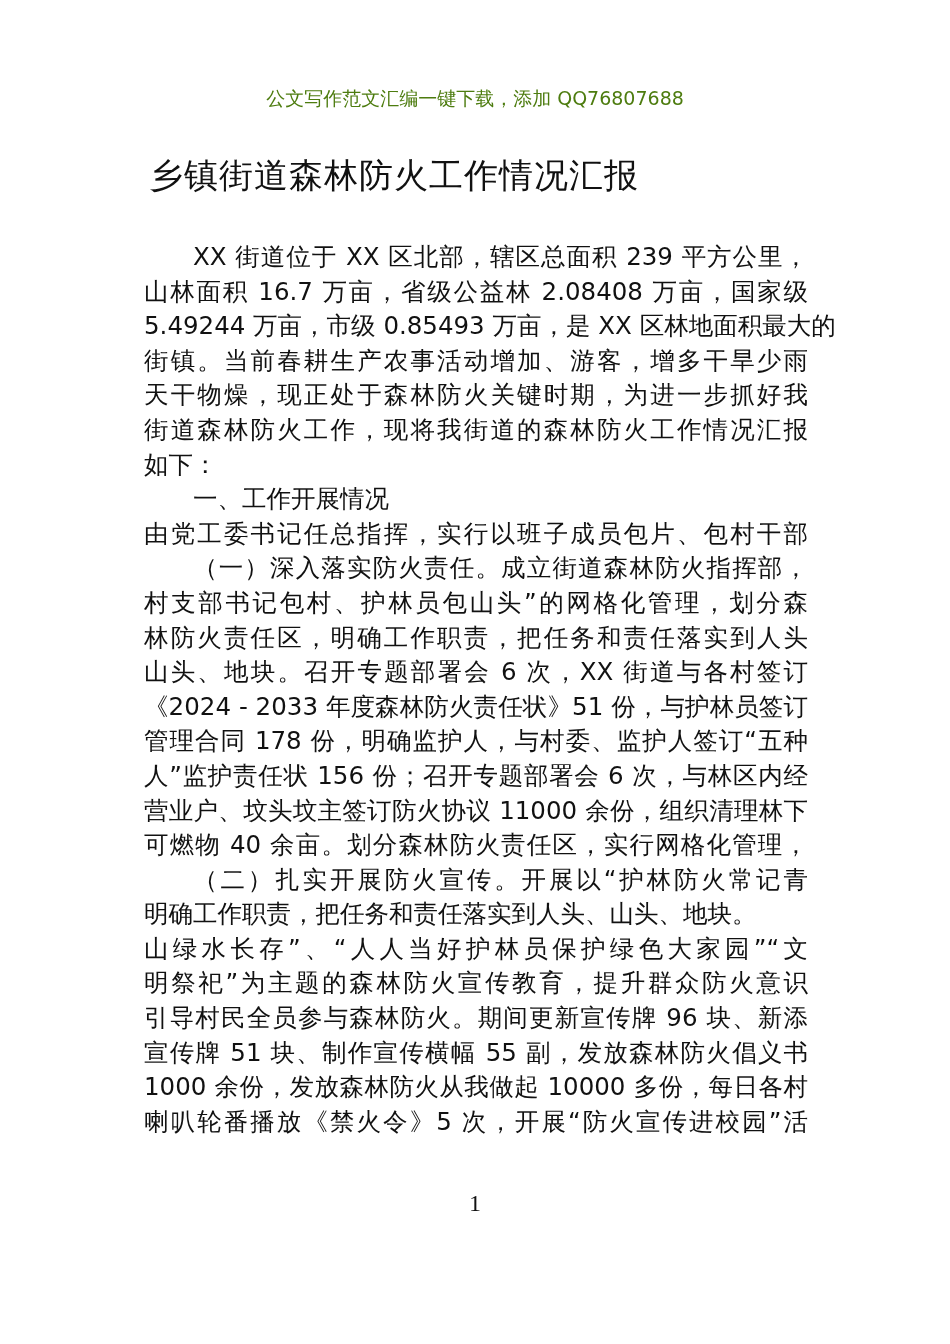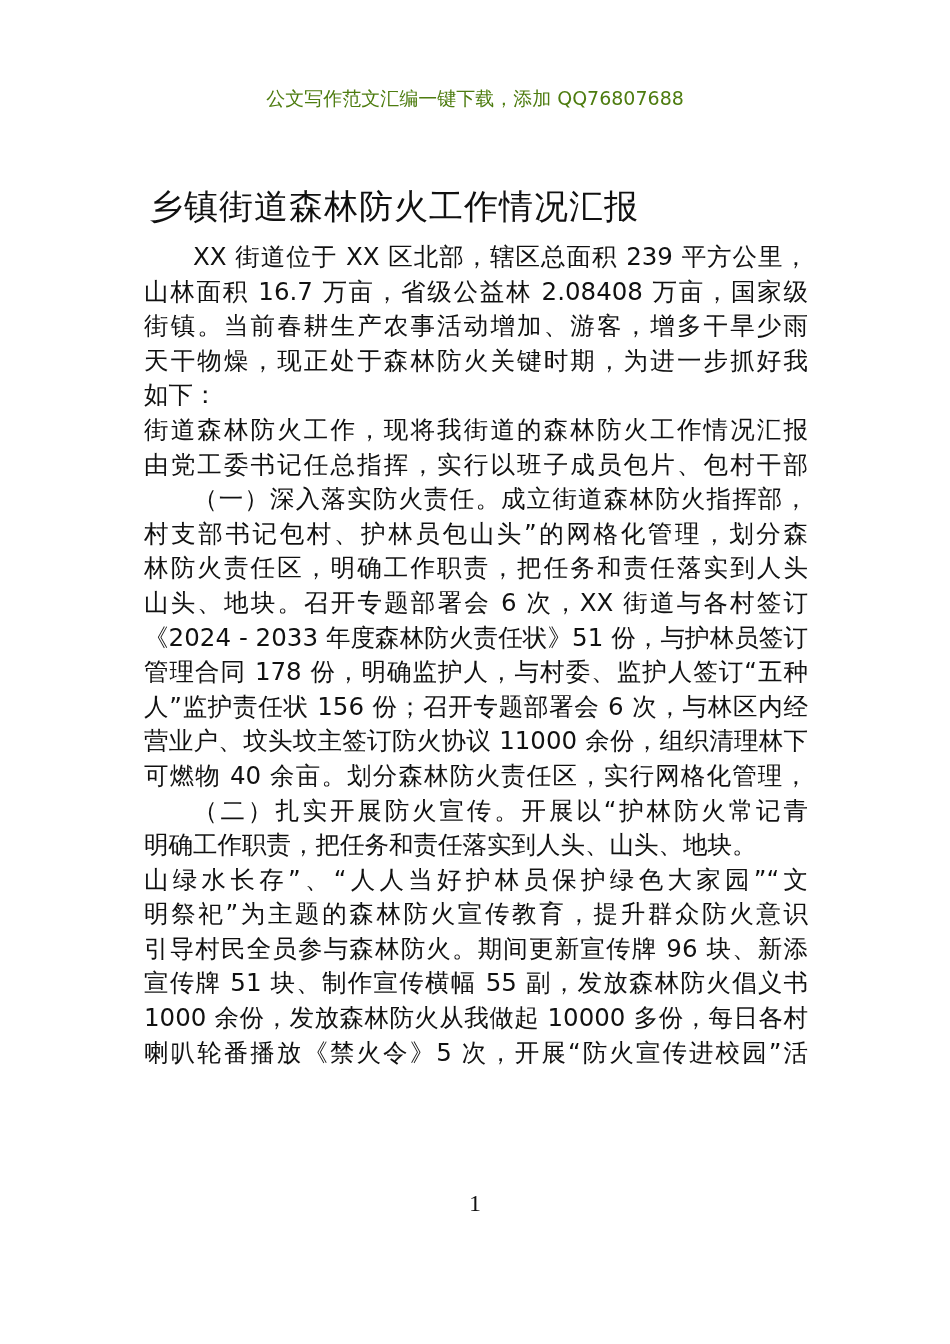--- a/index.html
+++ b/index.html
@@ -27,21 +27,21 @@
       left: 0;
       width: 950px;
       text-align: center;
       font-size: 19px;
       color: #e8262b;
       letter-spacing: 0px;
       line-height: 24px;
     }
     .title {
       position: absolute;
-      top: 183px;
+      top: 152px;
       left: 0;
       width: 788px;
       text-align: center;
       font-size: 34px;
       line-height: 46px;
       color: #111111;
       letter-spacing: 1px;
     }
     .body-text {
       position: absolute;
@@ -80,24 +80,26 @@
 </head>
 <body>
 
 <div class="page">
   <div class="watermark" style="color: #4d7c0f;">公文写作范文汇编一键下载，添加 QQ76807688</div>
   <div class="title">乡镇街道森林防火工作情况汇报</div>
 
   <div class="body-text">
     <span class="line indent">XX 街道位于 XX 区北部，辖区总面积 239 平方公里，</span>
     <span class="line">山林面积 16.7 万亩，省级公益林 2.08408 万亩，国家级</span>
+    <span class="line">5.49244 万亩，市级 0.85493 万亩，是 XX 区林地面积最大的</span>
     <span class="line">街镇。当前春耕生产农事活动增加、游客，增多干旱少雨</span>
     <span class="line">天干物燥，现正处于森林防火关键时期，为进一步抓好我</span>
+    <span class="line">街道森林防火工作，现将我街道的森林防火工作情况汇报</span>
     <span class="line last">如下：</span>
-    <span class="line">街道森林防火工作，现将我街道的森林防火工作情况汇报</span>
+    <span class="line indent last">一、工作开展情况</span>
     <span class="line">由党工委书记任总指挥，实行以班子成员包片、包村干部</span>
     <span class="line indent">（一）深入落实防火责任。成立街道森林防火指挥部，</span>
     <span class="line">村支部书记包村、护林员包山头”的网格化管理，划分森</span>
     <span class="line">林防火责任区，明确工作职责，把任务和责任落实到人头</span>
     <span class="line">山头、地块。召开专题部署会 6 次，XX 街道与各村签订</span>
     <span class="line">《2024 - 2033 年度森林防火责任状》51 份，与护林员签订</span>
     <span class="line">管理合同 178 份，明确监护人，与村委、监护人签订“五种</span>
     <span class="line">人”监护责任状 156 份；召开专题部署会 6 次，与林区内经</span>
     <span class="line">营业户、坟头坟主签订防火协议 11000 余份，组织清理林下</span>
     <span class="line">可燃物 40 余亩。划分森林防火责任区，实行网格化管理，</span>

